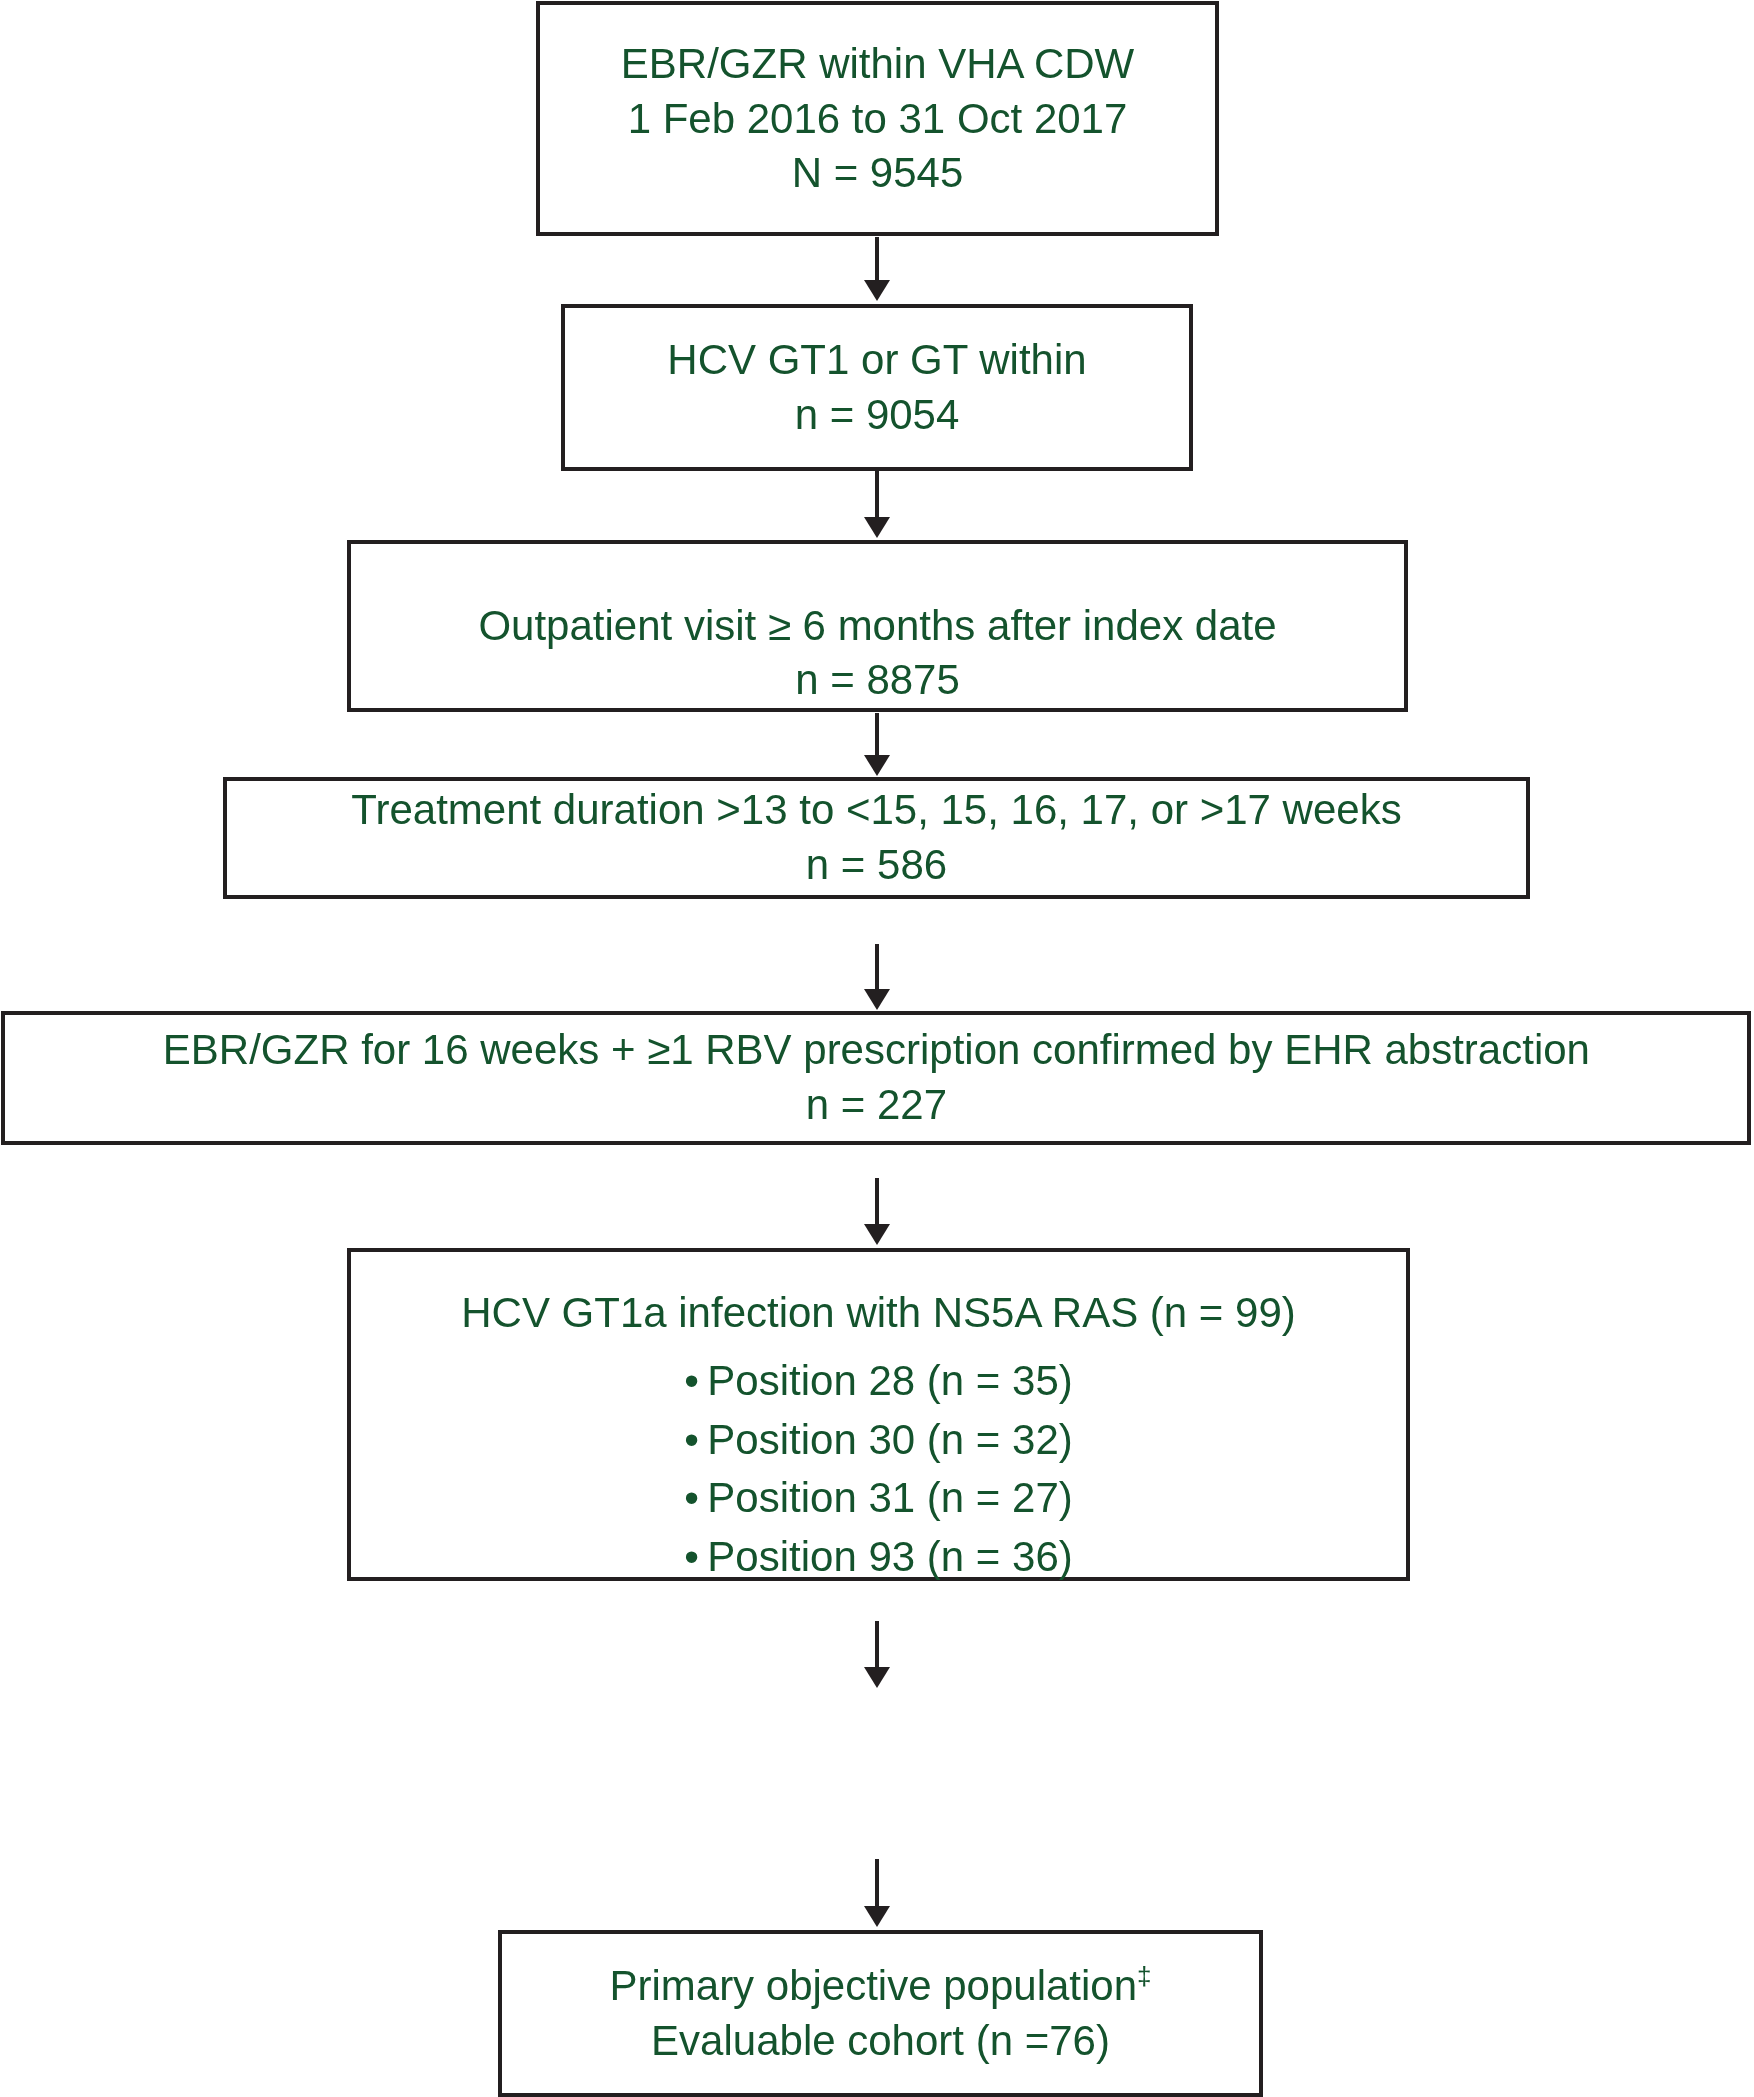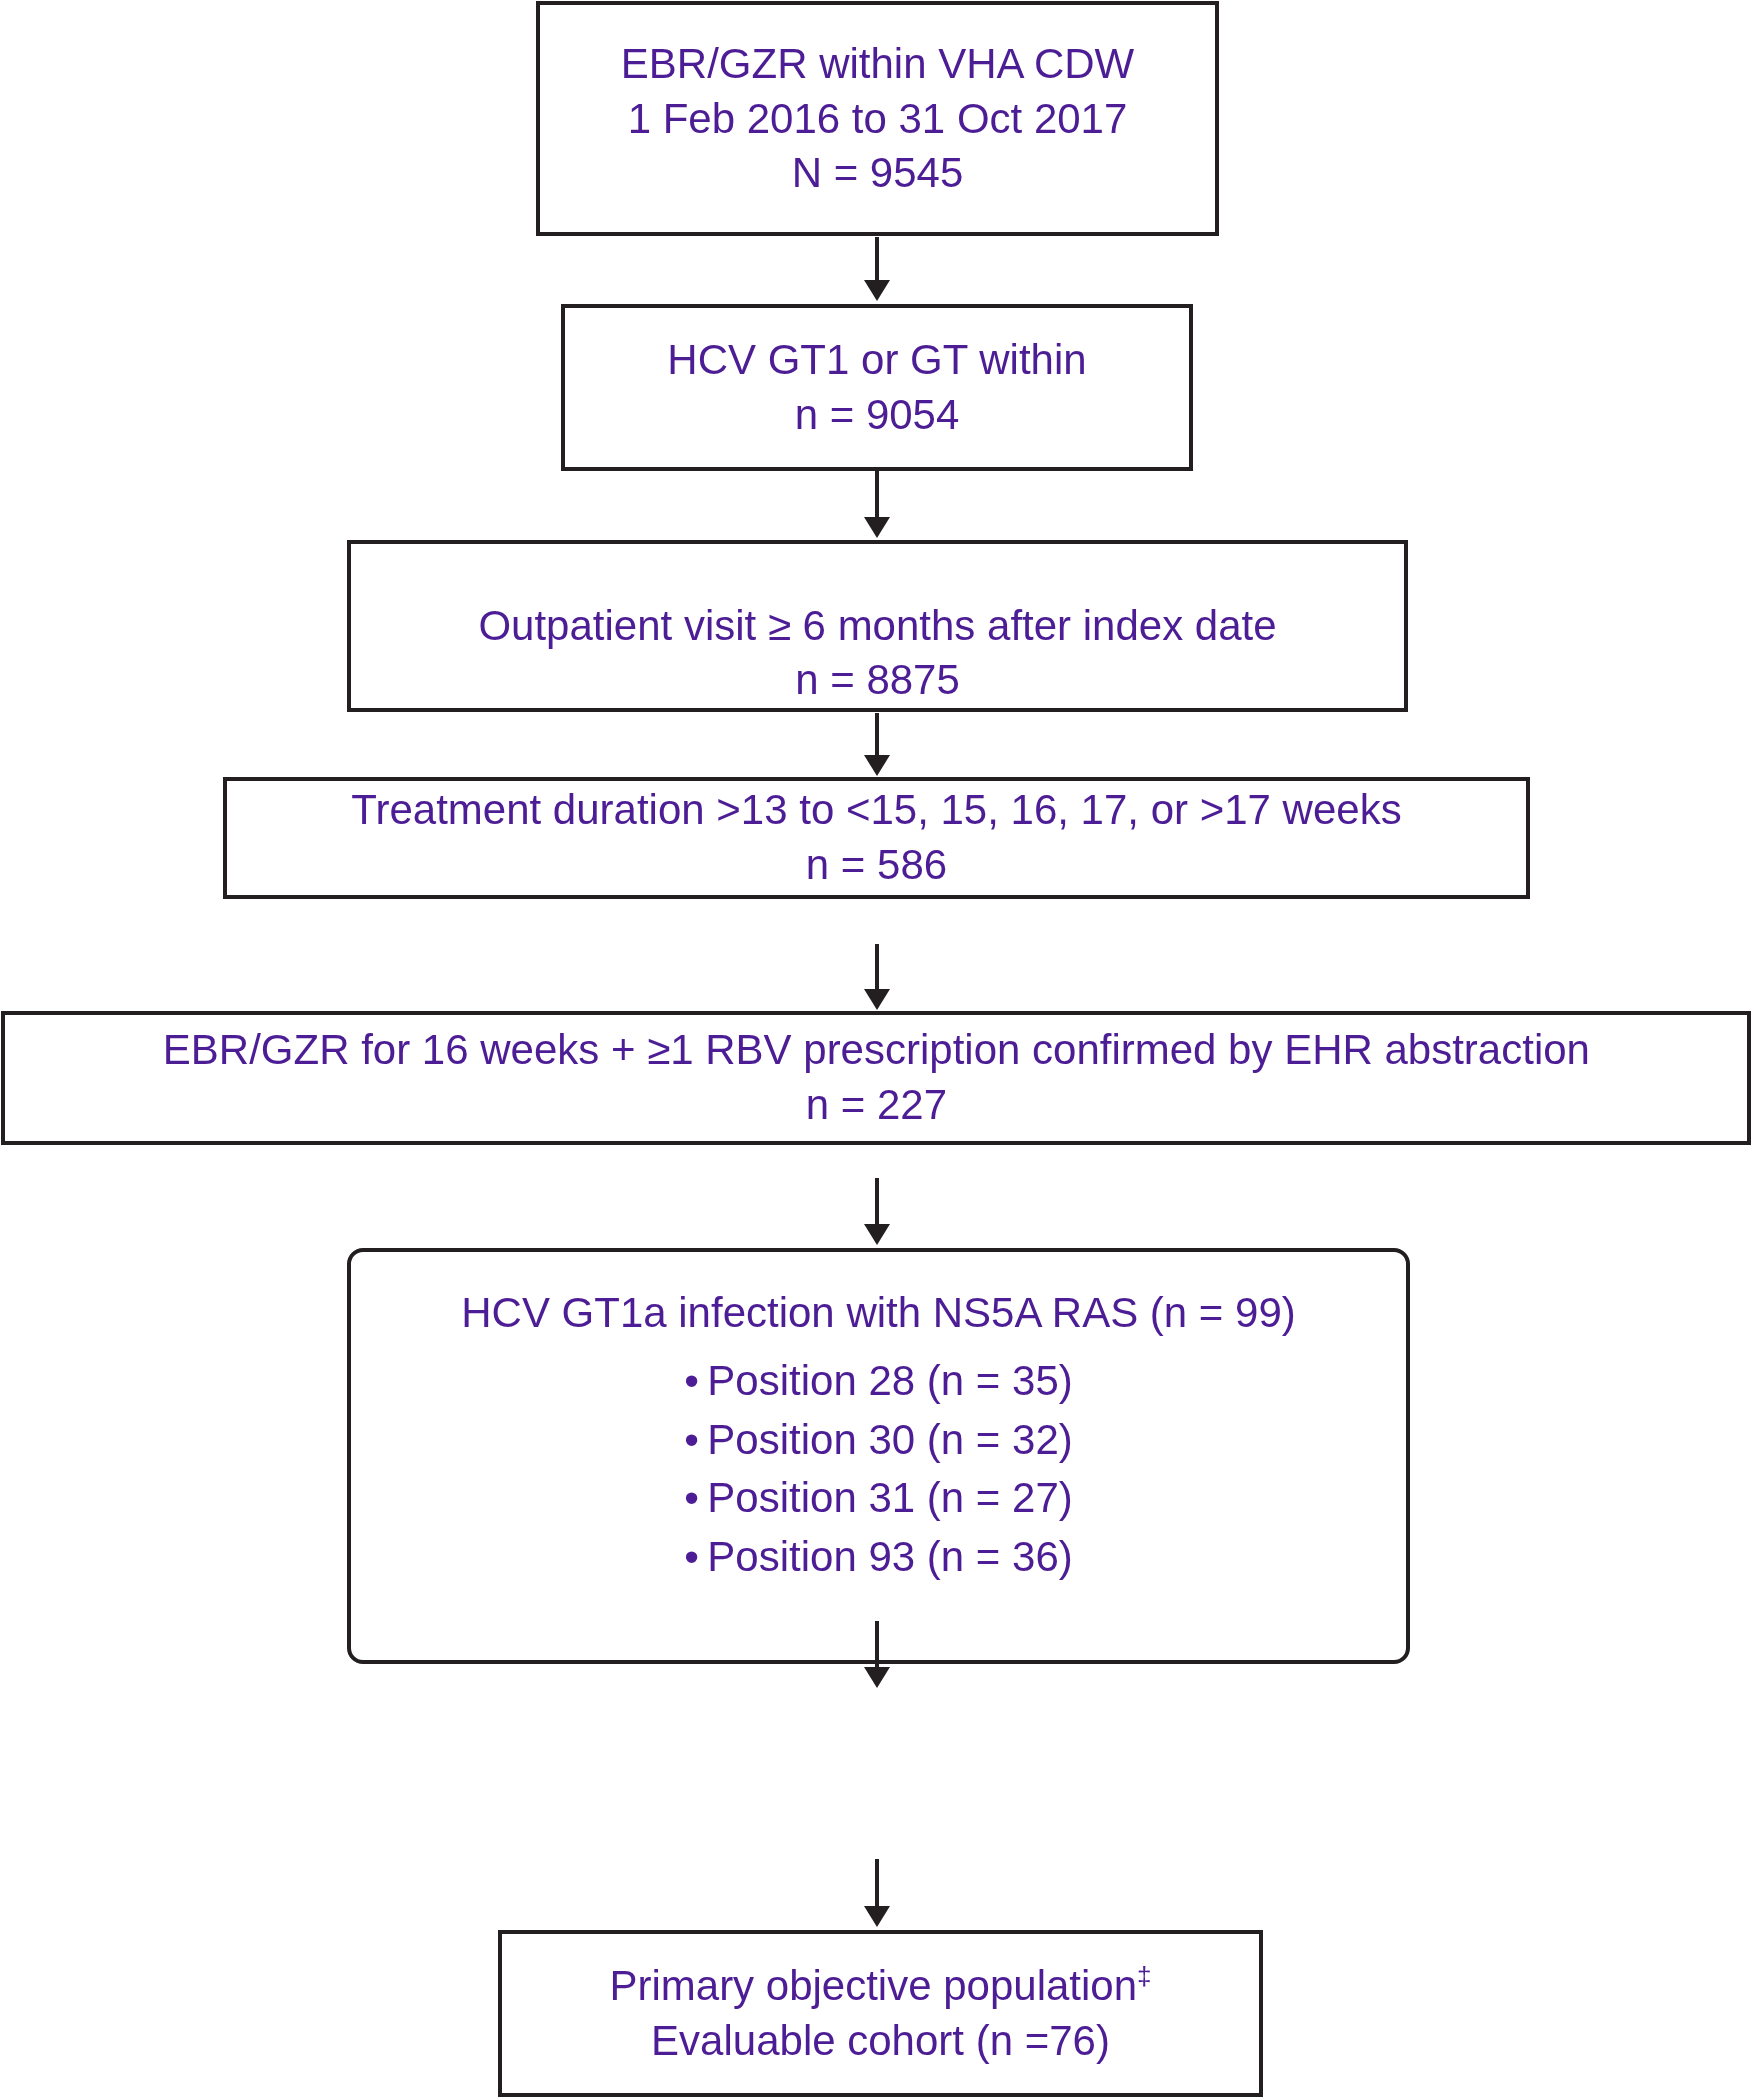--- a/index.html
+++ b/index.html
@@ -21,21 +21,21 @@
     box-sizing: border-box;
     border: 4.9px solid #231f20;
     background: #ffffff;
     display: flex;
     flex-direction: column;
     align-items: center;
     justify-content: center;
     text-align: center;
     line-height: 1.30;
     font-size: 42px;
-    color: #4c1d95;
+    color: #14532d;
   }
   .node .line {
     display: block;
     white-space: nowrap;
   }
   .node.listbox {
     justify-content: flex-start;
     padding-top: 34px;
   }
   .node.listbox .headline {
@@ -116,21 +116,21 @@
   <div class="arrowhead" style="left:864px; top:989px;"></div>
 
   <div class="node" style="left:1.4px; top:1011px; width:1750px; height:134px;">
     <span class="line">EBR/GZR for 16 weeks + ≥1 RBV prescription confirmed by EHR abstraction</span>
     <span class="line">n = 227</span>
   </div>
 
   <div class="connector" style="left:875px; top:1178px; height:48px;"></div>
   <div class="arrowhead" style="left:864px; top:1224px;"></div>
 
-  <div class="node listbox" style="left:347px; top:1248px; width:1063px; height:416px;border-radius:16px;">
+  <div class="node listbox" style="left:347px; top:1248px; width:1063px; height:333px;">
     <span class="headline">HCV GT1a infection with NS5A RAS (n = 99)</span>
     <ul class="bullets">
       <li><span class="dot">•</span><span>Position 28 (n = 35)</span></li>
       <li><span class="dot">•</span><span>Position 30 (n = 32)</span></li>
       <li><span class="dot">•</span><span>Position 31 (n = 27)</span></li>
       <li><span class="dot">•</span><span>Position 93 (n = 36)</span></li>
     </ul>
   </div>
 
   <div class="connector" style="left:875px; top:1621px; height:48px;"></div>

